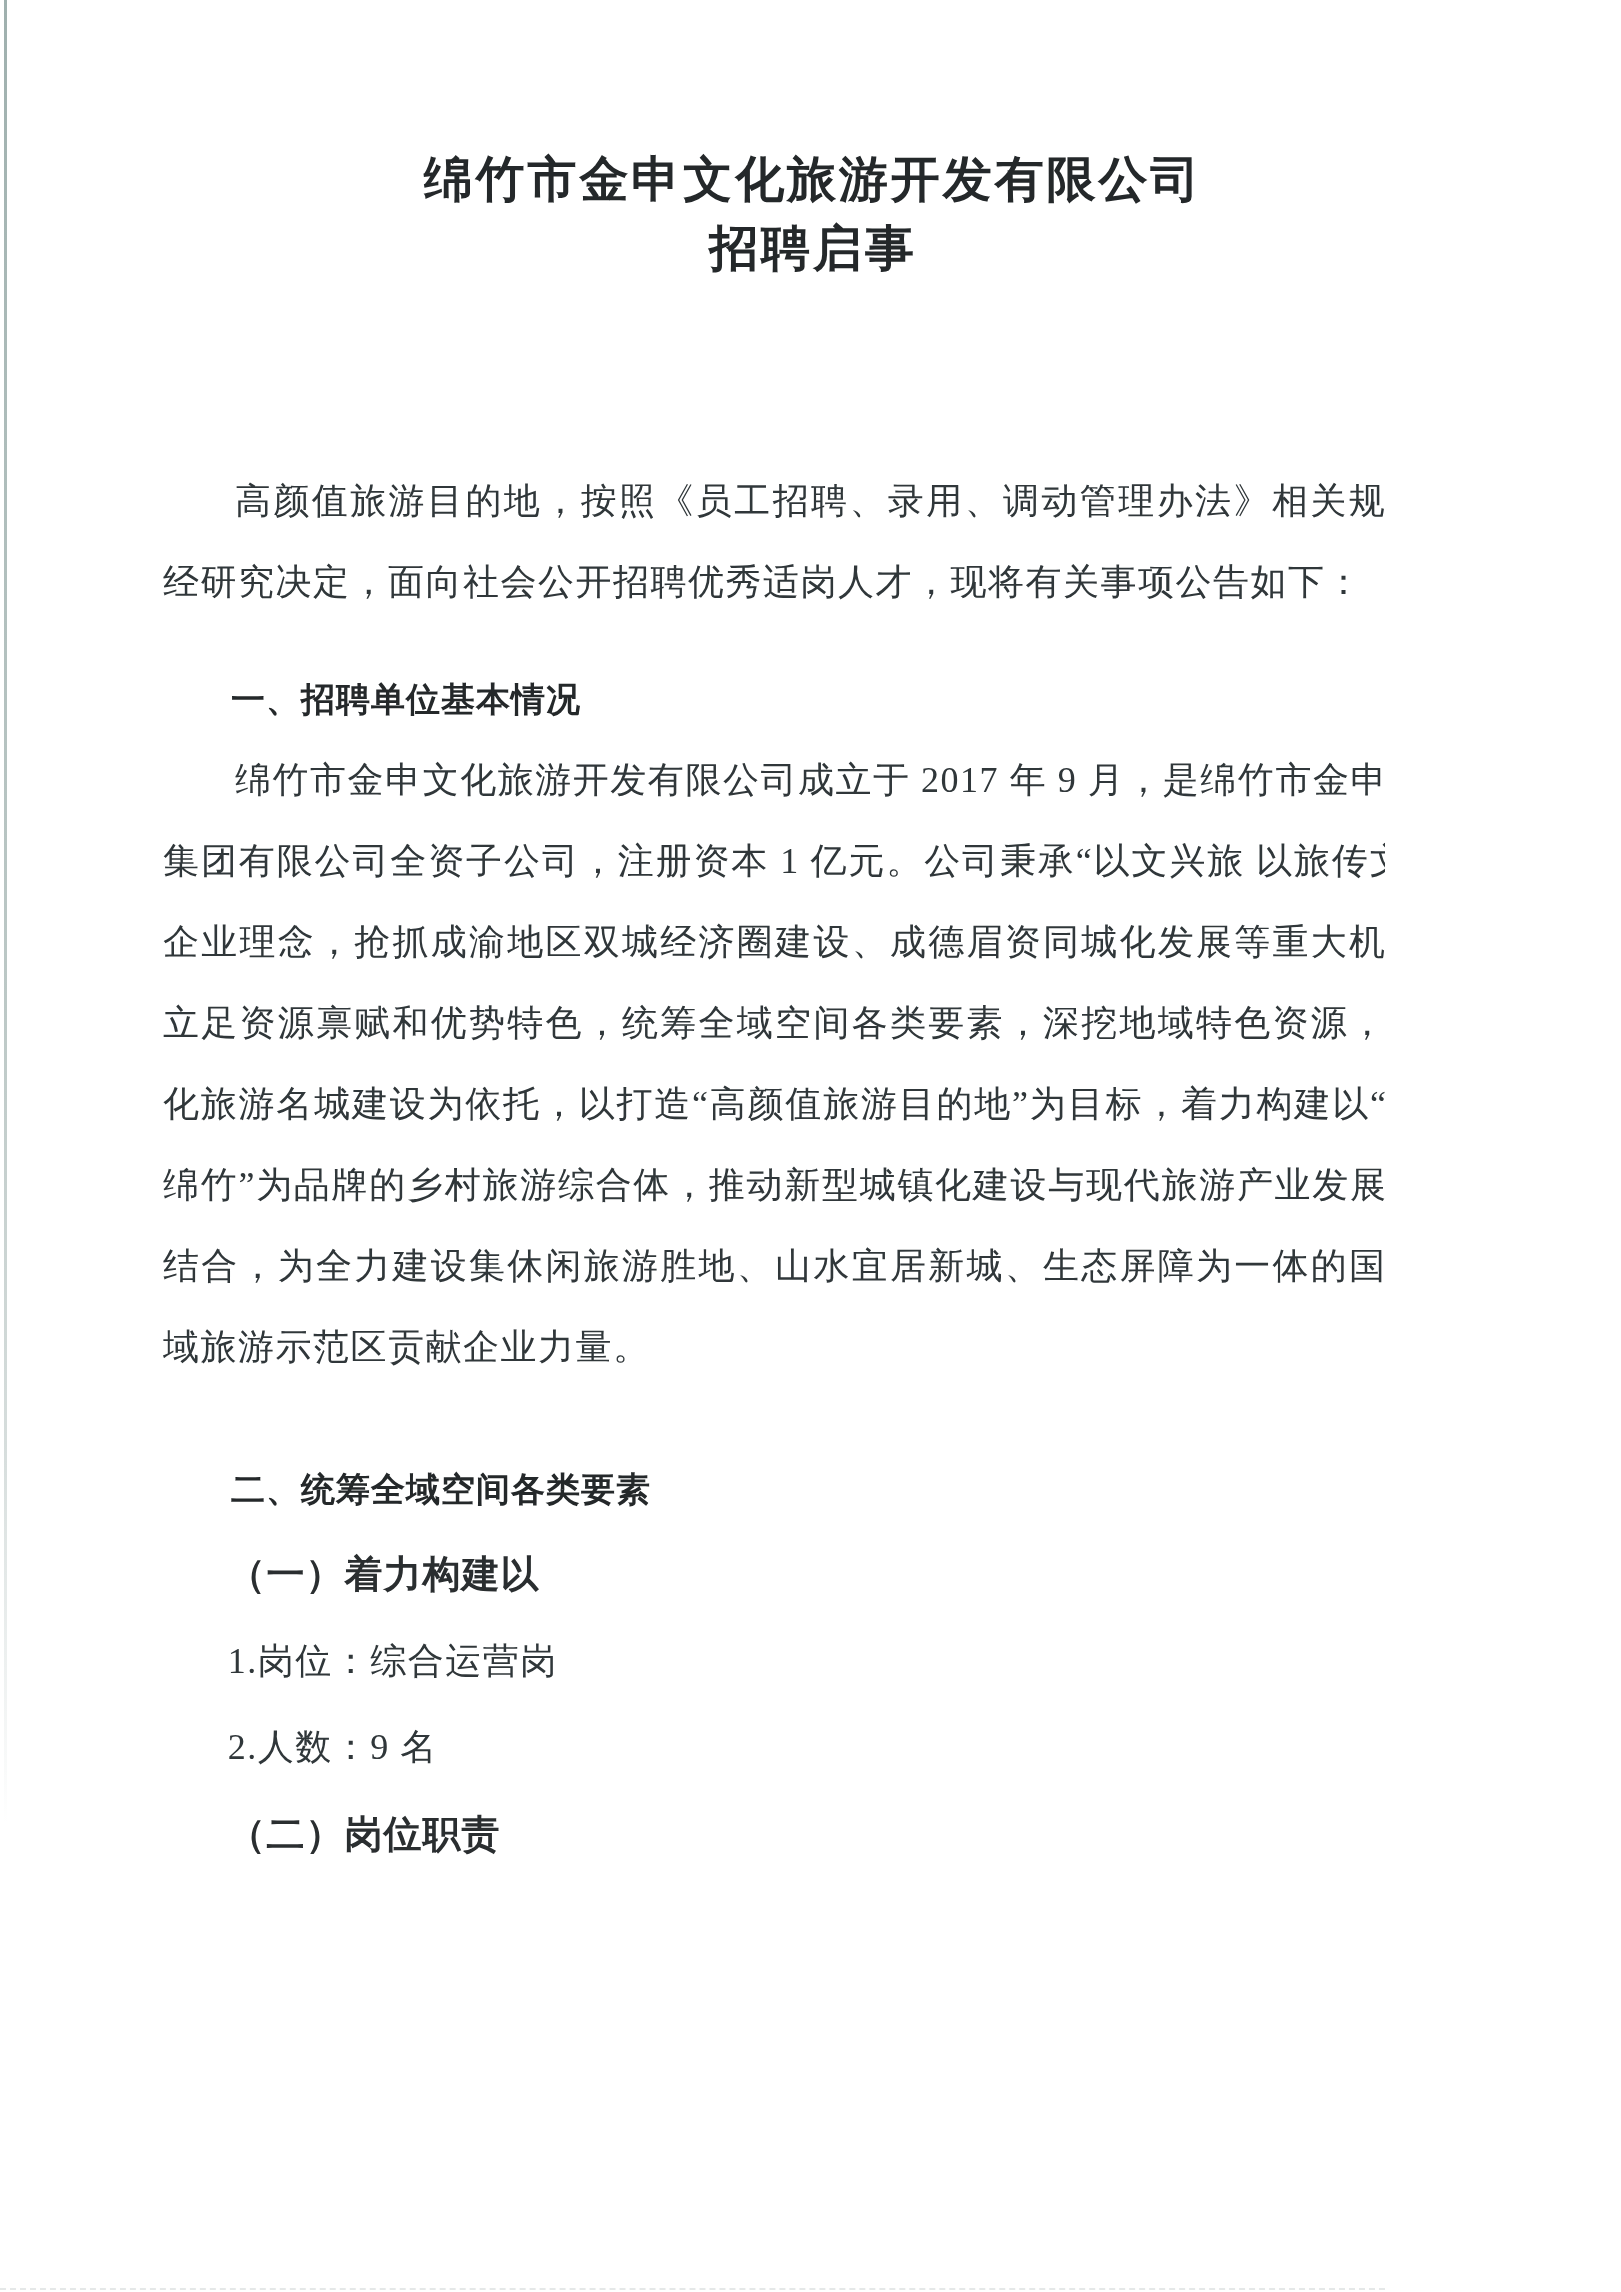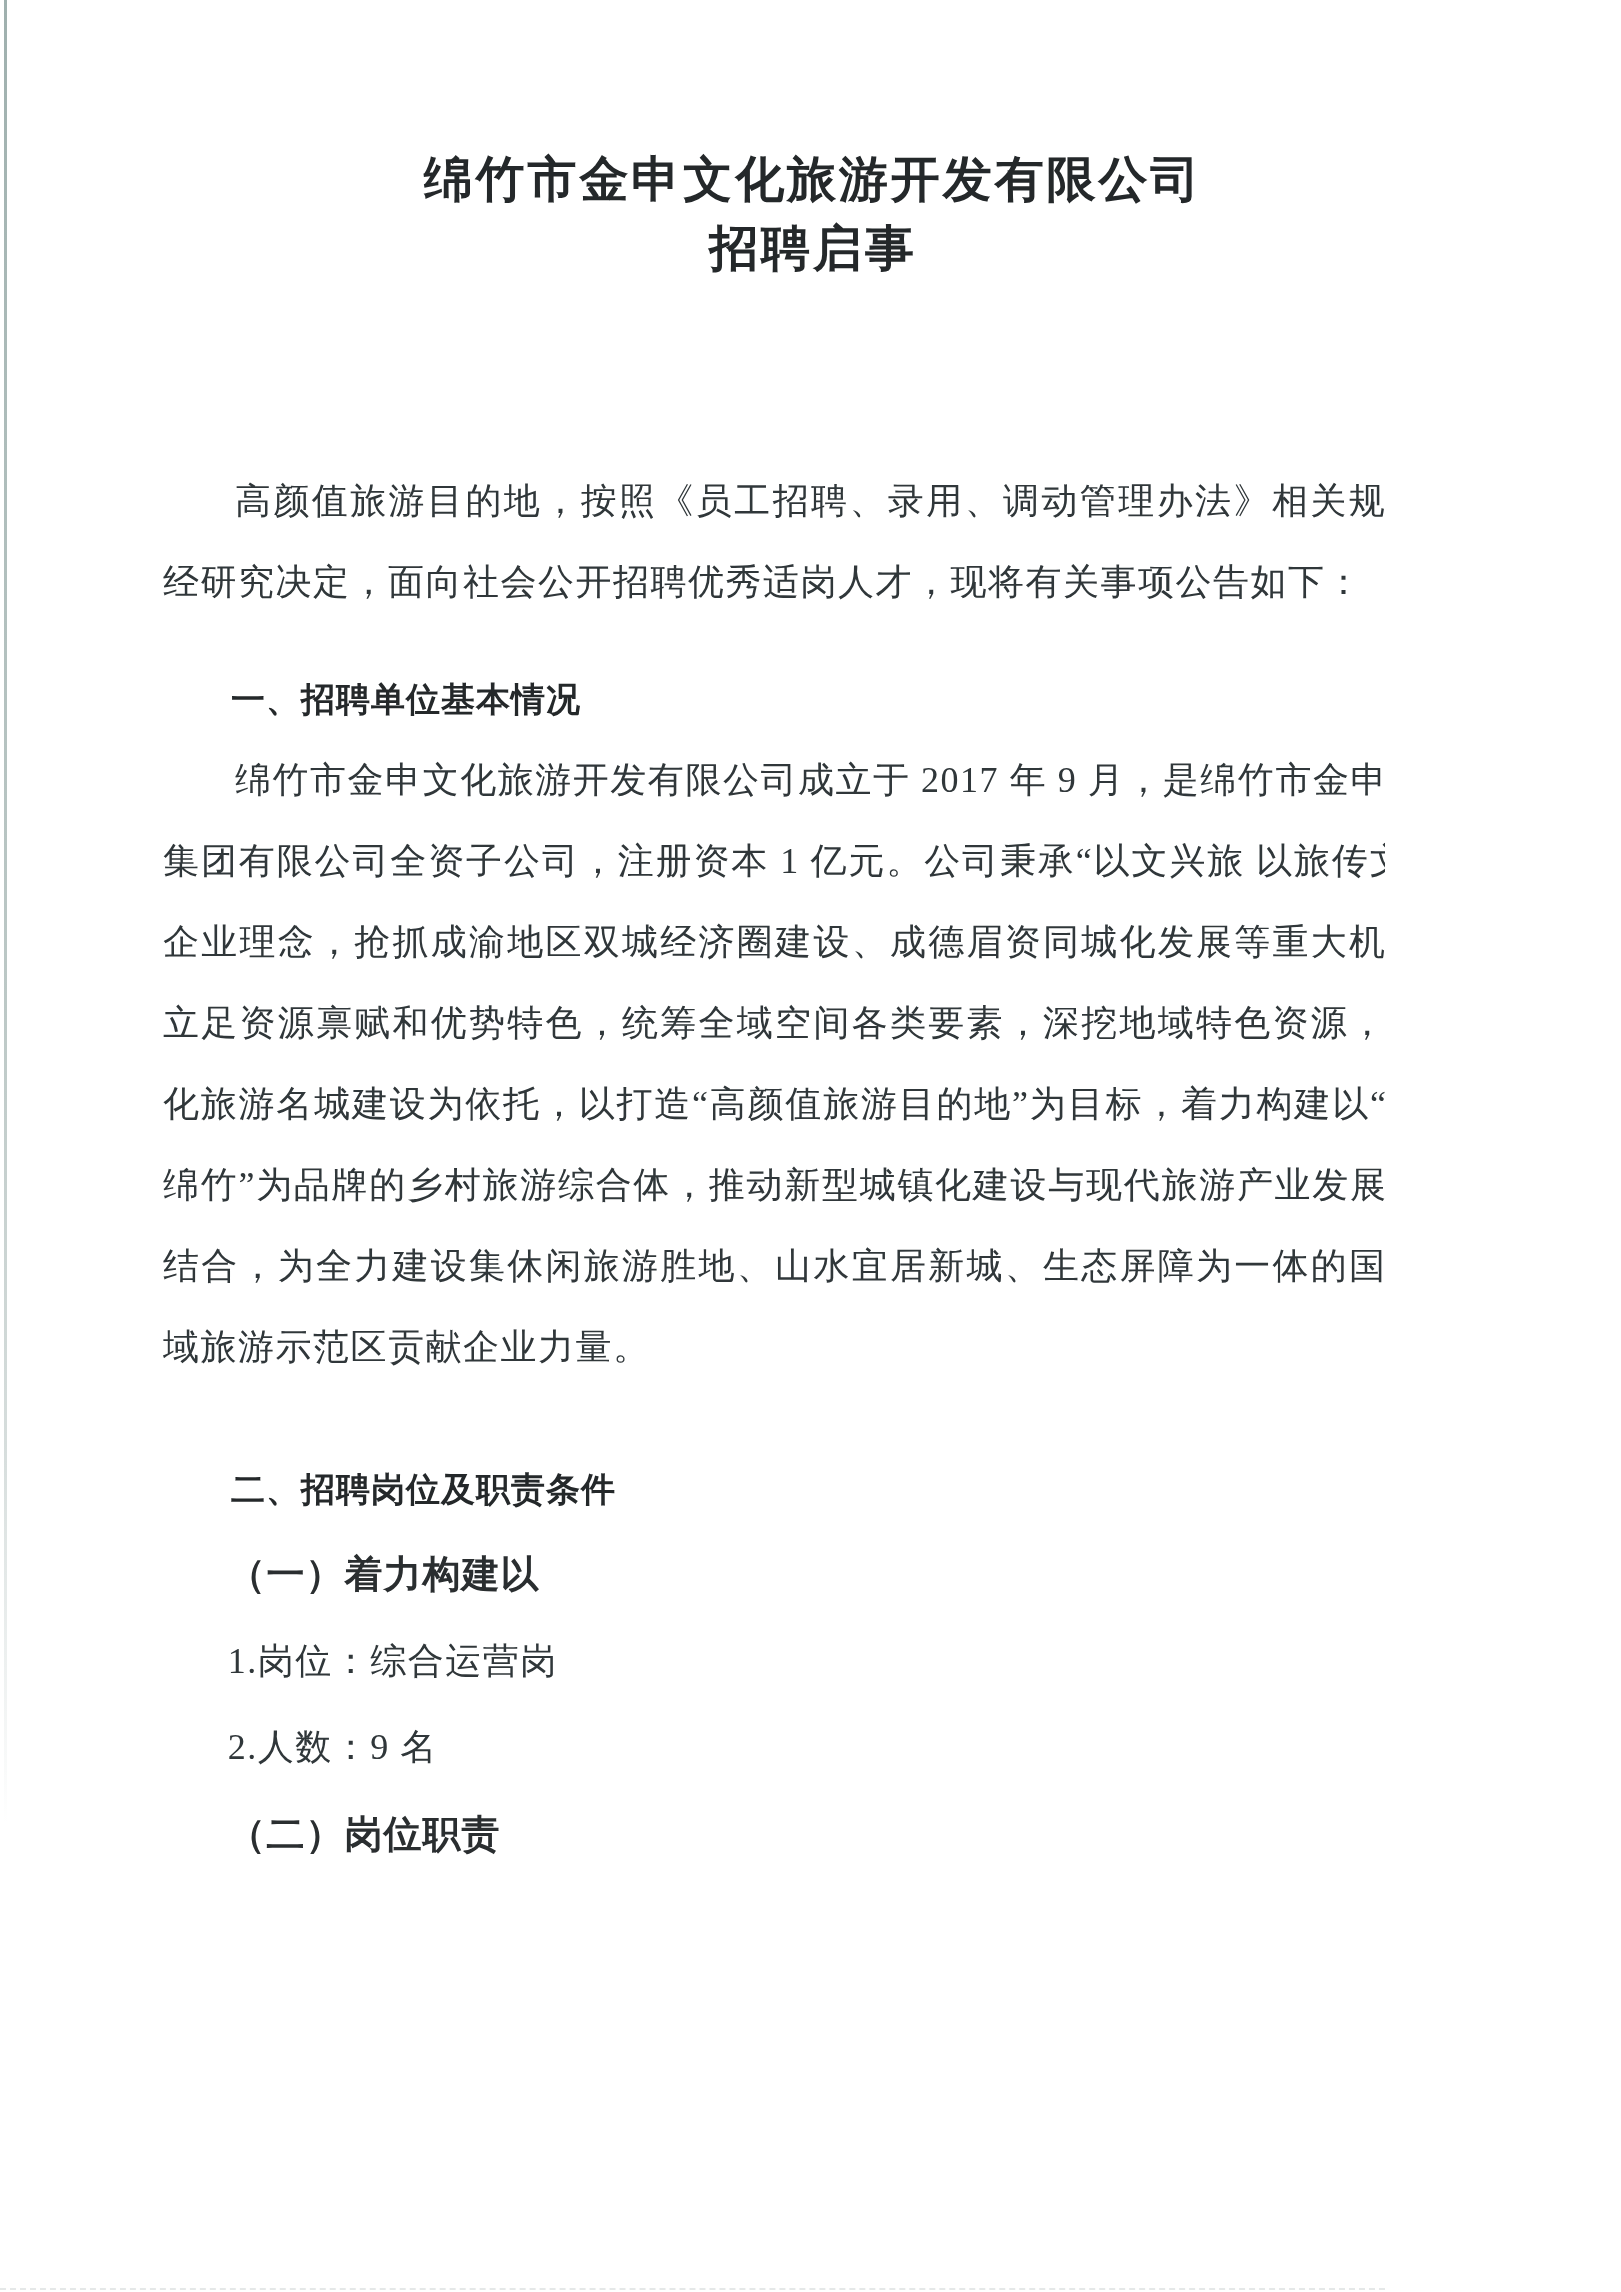--- a/index.html
+++ b/index.html
@@ -110,21 +110,21 @@
       <div class="title-line">绵竹市金申文化旅游开发有限公司</div>
       <div class="title-line">招聘启事</div>
     </div>
 
     <p class="body-text para-indent intro">高颜值旅游目的地，按照《员工招聘、录用、调动管理办法》相关规定，经研究决定，面向社会公开招聘优秀适岗人才，现将有关事项公告如下：</p>
 
     <div class="heading-hei">一、招聘单位基本情况</div>
 
     <p class="body-text para-indent" style="margin:0;">绵竹市金申文化旅游开发有限公司成立于 2017 年 9 月，是绵竹市金申投资集团有限公司全资子公司，注册资本 1 亿元。公司秉承“以文兴旅 以旅传文”的企业理念，抢抓成渝地区双城经济圈建设、成德眉资同城化发展等重大机遇，立足资源禀赋和优势特色，统筹全域空间各类要素，深挖地域特色资源，以文化旅游名城建设为依托，以打造“高颜值旅游目的地”为目标，着力构建以“画境绵竹”为品牌的乡村旅游综合体，推动新型城镇化建设与现代旅游产业发展有机结合，为全力建设集休闲旅游胜地、山水宜居新城、生态屏障为一体的国家全域旅游示范区贡献企业力量。</p>
 
-    <div class="heading-hei section2">二、招聘岗位及职责条件</div>
+    <div class="heading-hei section2">二、统筹全域空间各类要素</div>
 
     <div class="heading-kai">（一）着力构建以</div>
 
     <div class="list-item">1.岗位：综合运营岗</div>
 
     <div class="list-item">2.人数：9 名</div>
 
     <div class="heading-kai">（二）岗位职责</div>
 
   </div>

